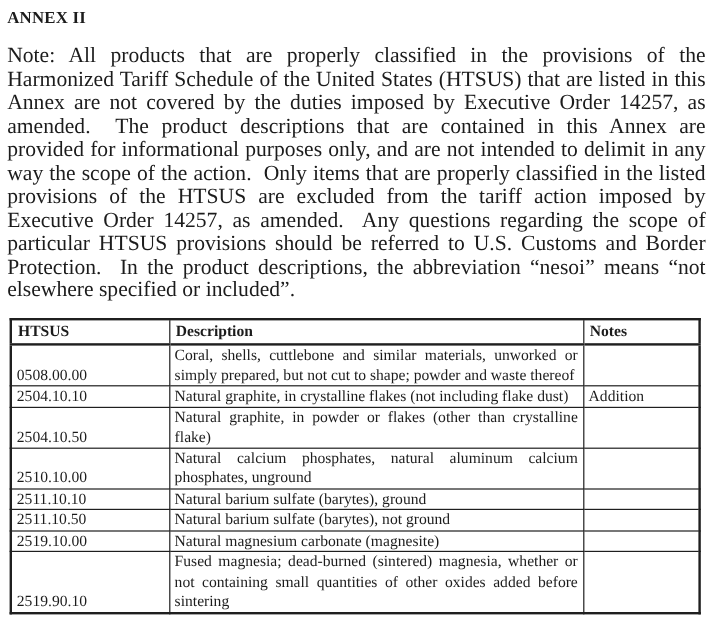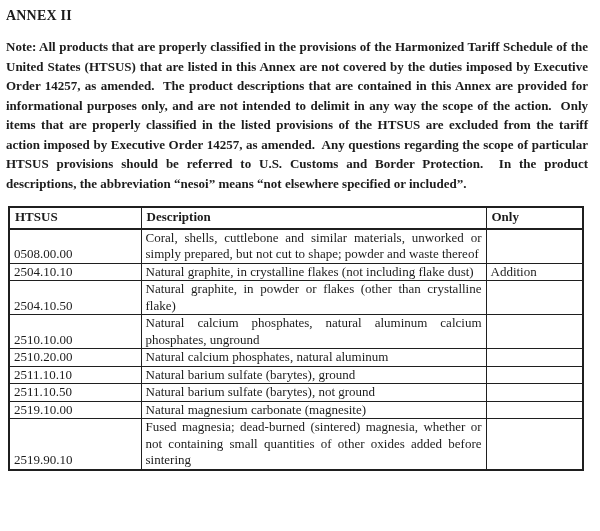--- a/index.html
+++ b/index.html
@@ -24,25 +24,24 @@
   .doc-title {
     margin: 0;
     font-size: 14px;
     line-height: 19px;
     font-weight: bold;
     letter-spacing: 0.2px;
   }
   .note {
     margin: 12px 0 0 0;
     width: 582px;
-    font-size: 13px;
+    font-size: 18px;
     line-height: 19.5px;
     text-align: justify;
     white-space: pre-wrap;
-    font-weight: bold;
   }
   table.htsus-table {
     margin: 13px 0 0 2px;
     width: 574px;
     table-layout: fixed;
     border-collapse: collapse;
     border: 2px solid #1f1f1f;
     font-size: 13px;
   }
   .htsus-table col.c-htsus { width: 132px; }
@@ -82,21 +81,21 @@
   <table class="htsus-table">
     <colgroup>
       <col class="c-htsus">
       <col class="c-desc">
       <col class="c-notes">
     </colgroup>
     <thead>
       <tr>
         <th>HTSUS</th>
         <th>Description</th>
-        <th>Only</th>
+        <th>Notes</th>
       </tr>
     </thead>
     <tbody>
         <tr>
           <td class="col-htsus">0508.00.00</td>
           <td class="col-description">Coral, shells, cuttlebone and similar materials, unworked or simply prepared, but not cut to shape; powder and waste thereof</td>
           <td class="col-notes"></td>
         </tr>
         <tr>
           <td class="col-htsus">2504.10.10</td>
@@ -104,25 +103,20 @@
           <td class="col-notes">Addition</td>
         </tr>
         <tr>
           <td class="col-htsus">2504.10.50</td>
           <td class="col-description">Natural graphite, in powder or flakes (other than crystalline flake)</td>
           <td class="col-notes"></td>
         </tr>
         <tr>
           <td class="col-htsus">2510.10.00</td>
           <td class="col-description">Natural calcium phosphates, natural aluminum calcium phosphates, unground</td>
-          <td class="col-notes"></td>
-        </tr>
-        <tr>
-          <td class="col-htsus">2510.20.00</td>
-          <td class="col-description">Natural calcium phosphates, natural aluminum</td>
           <td class="col-notes"></td>
         </tr>
         <tr>
           <td class="col-htsus">2511.10.10</td>
           <td class="col-description">Natural barium sulfate (barytes), ground</td>
           <td class="col-notes"></td>
         </tr>
         <tr>
           <td class="col-htsus">2511.10.50</td>
           <td class="col-description">Natural barium sulfate (barytes), not ground</td>

